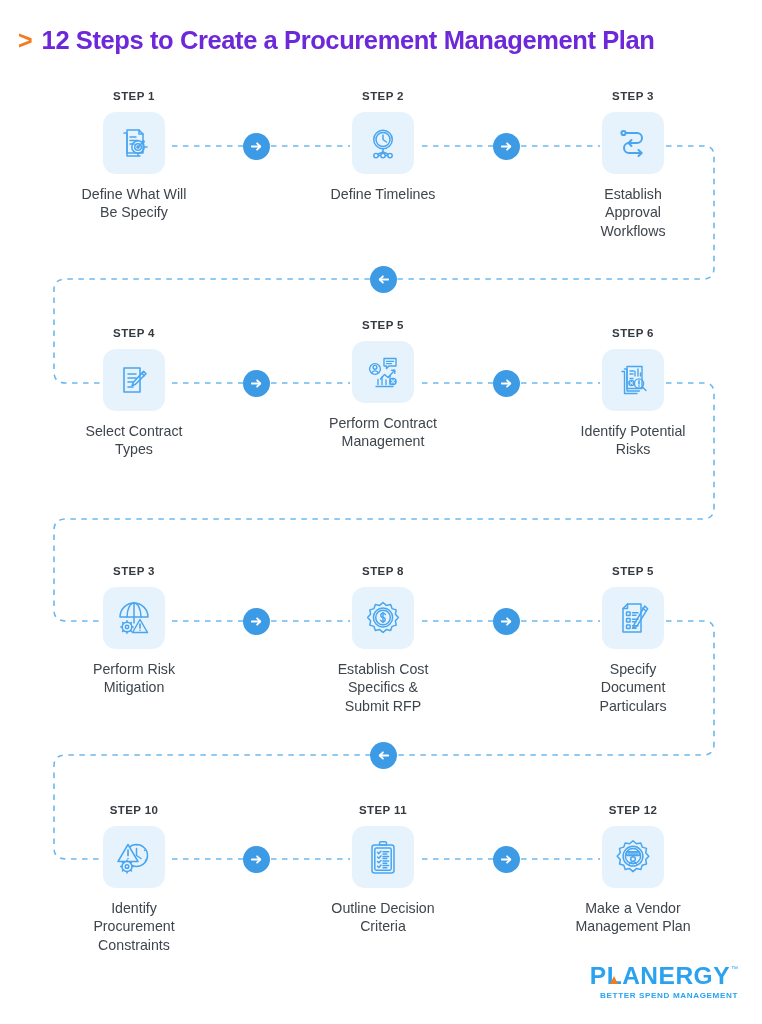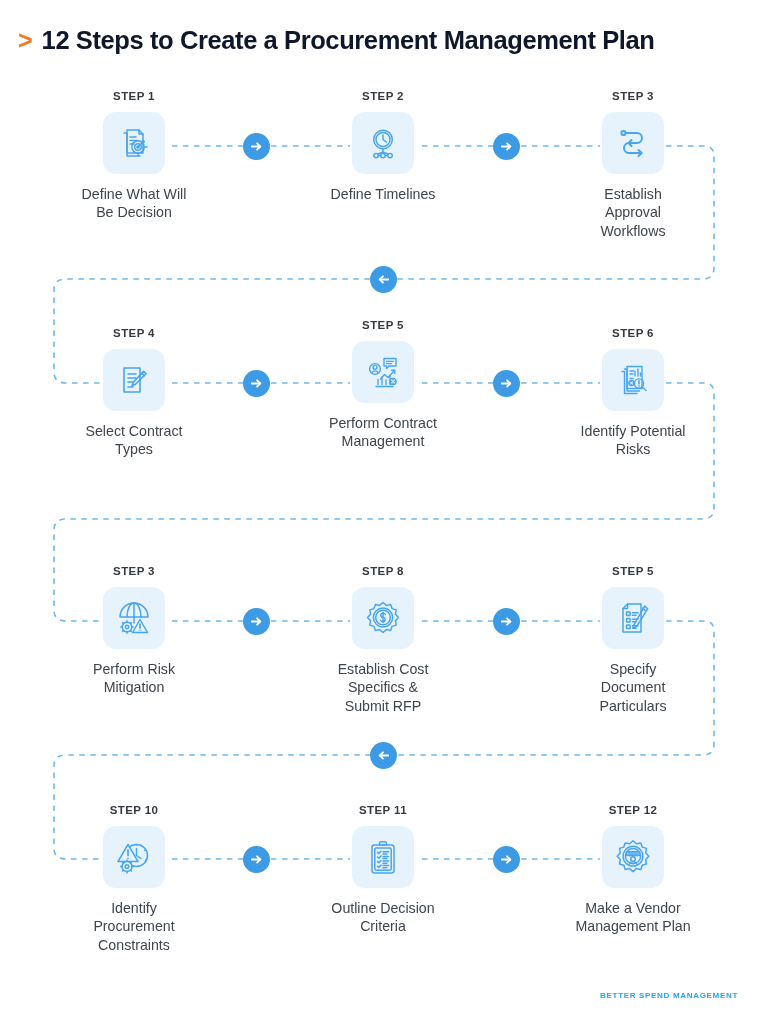--- a/index.html
+++ b/index.html
@@ -24,21 +24,21 @@
     align-items: baseline;
     gap: 9px;
   }
   #title-chevron {
     color: #f47b20;
     font-size: 25px;
     font-weight: 700;
     line-height: 1;
   }
   #title-text {
-    color: #0f172a;
+    color: #6d28d9;
     font-size: 25.5px;
     font-weight: 700;
     letter-spacing: -0.4px;
     line-height: 1;
     white-space: nowrap;
   }
 
   
   #connectors {
     position: absolute;
@@ -255,21 +255,21 @@
           <path d="M16 14 H22 M16 17.5 H24 M16 21 H20"></path>
           <circle cx="24" cy="24" r="6.2"></circle>
           <circle cx="24" cy="24" r="3.3"></circle>
           <circle cx="24" cy="24" r="1.1" fill="#49a5ef"></circle>
           <path d="M24 24 L30 18 M28.6 18 L30 18 V19.4"></path>
           <path d="M31 24 H33 M24 31 V33"></path>
         </g>
       </svg>
     </div>
     <div class="step-title">Define What Will
-Be Decision</div>
+Be Specify</div>
   </div>
 
   <div class="step" style="left:383px; top:91px;">
     <div class="step-label">STEP 2</div>
     <div class="step-tile">
       <svg width="40" height="40" viewBox="0 0 40 40">
         <g fill="none" stroke="#49a5ef" stroke-width="1.5" stroke-linecap="round" stroke-linejoin="round">
           <circle cx="20" cy="16.5" r="9.3"></circle>
           <circle cx="20" cy="16.5" r="7"></circle>
           <path d="M20 12 V16.5 L23.4 19"></path>
@@ -504,14 +504,19 @@
         </g>
       </svg>
     </div>
     <div class="step-title">Make a Vendor
 Management Plan</div>
   </div>
 
 </div>
 
 <div id="brand-logo">
+  <div id="brand-wordmark">
+    <span id="brand-name">PLANERGY</span>
+    <span id="brand-a-accent"></span>
+    <span id="brand-tm">™</span>
+  </div>
   <div id="brand-tagline">BETTER SPEND MANAGEMENT</div>
 </div>
 
 </body></html>

